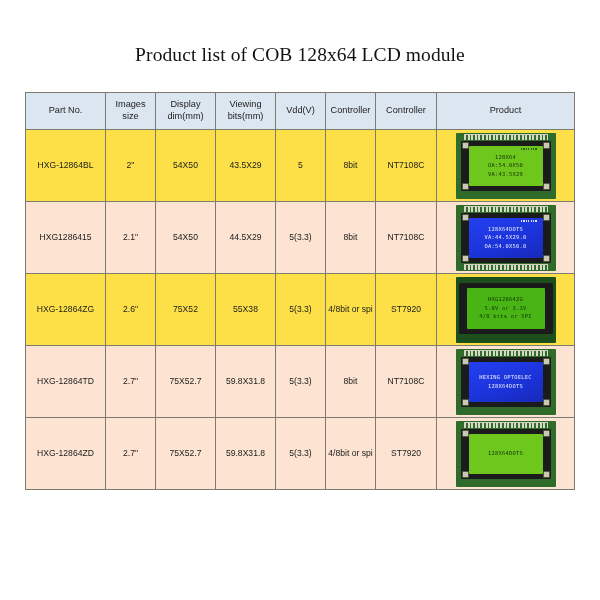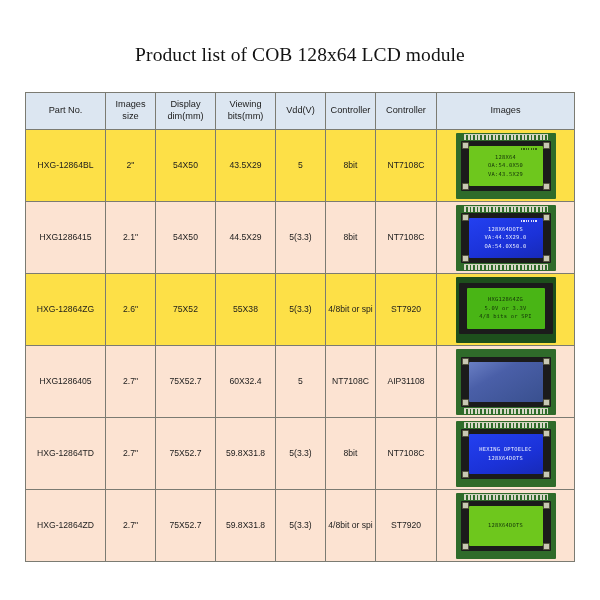--- a/index.html
+++ b/index.html
@@ -191,21 +191,21 @@
       </colgroup>
       <thead>
         <tr>
           <th>Part No.</th>
           <th>Images size</th>
           <th>Display dim(mm)</th>
           <th>Viewing bits(mm)</th>
           <th>Vdd(V)</th>
           <th>Controller</th>
           <th>Controller</th>
-          <th>Images</th>
+          <th>Product</th>
         </tr>
       </thead>
       <tbody>
 
         <tr class="odd">
           <td>HXG-12864BL</td>
           <td>2"</td>
           <td>54X50</td>
           <td>43.5X29</td>
           <td>5</td>
@@ -275,42 +275,20 @@
                 <div class="glass green-dk">
                   <div class="lcd-line">HXG12864ZG</div>
                   <div class="lcd-line">5.0V or 3.3V</div>
                   <div class="lcd-line">4/8 bits or SPI</div>
                 </div>
               </div>
             </div>
           </td>
         </tr>
 
-        <tr class="even">
-          <td>HXG1286405</td>
-          <td>2.7"</td>
-          <td>75X52.7</td>
-          <td>60X32.4</td>
-          <td>5</td>
-          <td>NT7108C</td>
-          <td>AIP31108</td>
-          <td class="img-cell">
-            <div class="module">
-              <div class="pcb"></div>
-              <div class="pins bottom"></div>
-              <div class="bezel">
-                <div class="screw tl"></div>
-                <div class="screw tr"></div>
-                <div class="screw bl"></div>
-                <div class="screw br"></div>
-                <div class="glass blue-plain"></div>
-              </div>
-            </div>
-          </td>
-        </tr>
 
         <tr class="even">
           <td>HXG-12864TD</td>
           <td>2.7"</td>
           <td>75X52.7</td>
           <td>59.8X31.8</td>
           <td>5(3.3)</td>
           <td>8bit</td>
           <td>NT7108C</td>
           <td class="img-cell">

